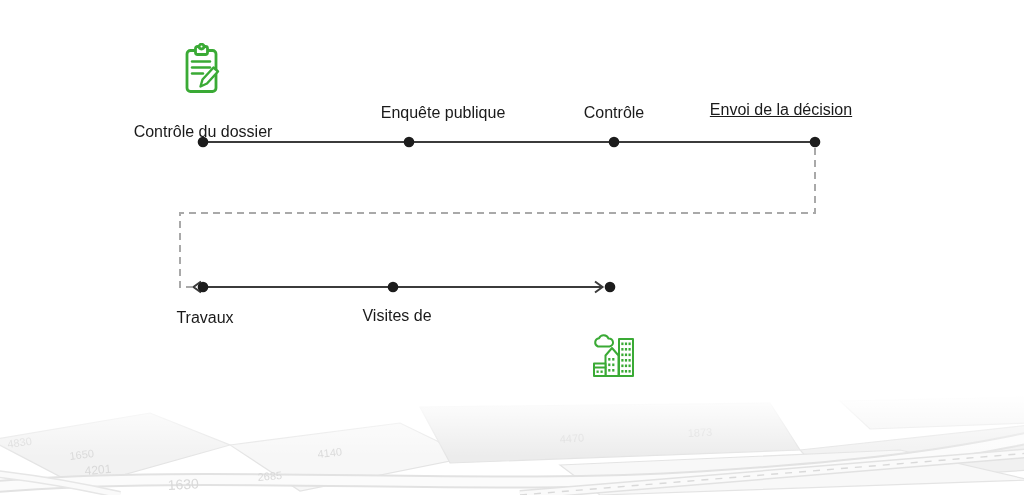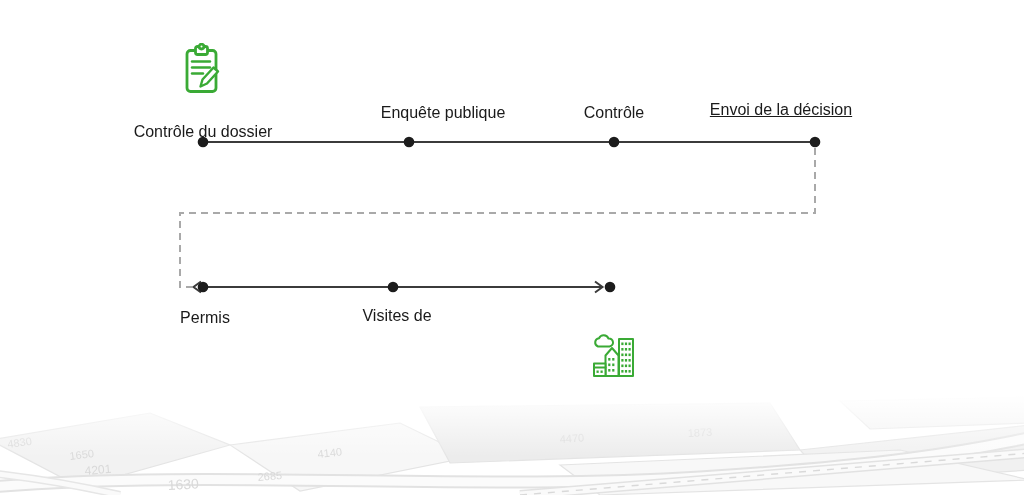--- a/index.html
+++ b/index.html
@@ -126,18 +126,18 @@
       <rect x="4.5" y="38.5" width="2.2" height="2.4"></rect>
         <rect x="8.5" y="38.5" width="2.2" height="2.4"></rect>
     </g>
   </svg>
 
   <div class="lbl" style="left:203px;top:110px;margin-top:12px;">Contrôle du dossier</div>
   <div class="lbl" style="left:417px;top:103px;margin-left:26px;">Enquête publique</div>
   <div class="lbl" style="left:614px;top:103px;">Contrôle</div>
   <div class="lbl" style="left:781px;top:100px;text-decoration:underline;">Envoi de la décision</div>
 
-  <div class="lbl" style="left:205px;top:308px;">Permis</div>
+  <div class="lbl" style="left:205px;top:308px;">Travaux</div>
   <div class="lbl two-line" style="left:397px;top:302px;text-align:center;">
     <span>Visites de</span><br>
   </div>
 
 </div>
 
 </body></html>

